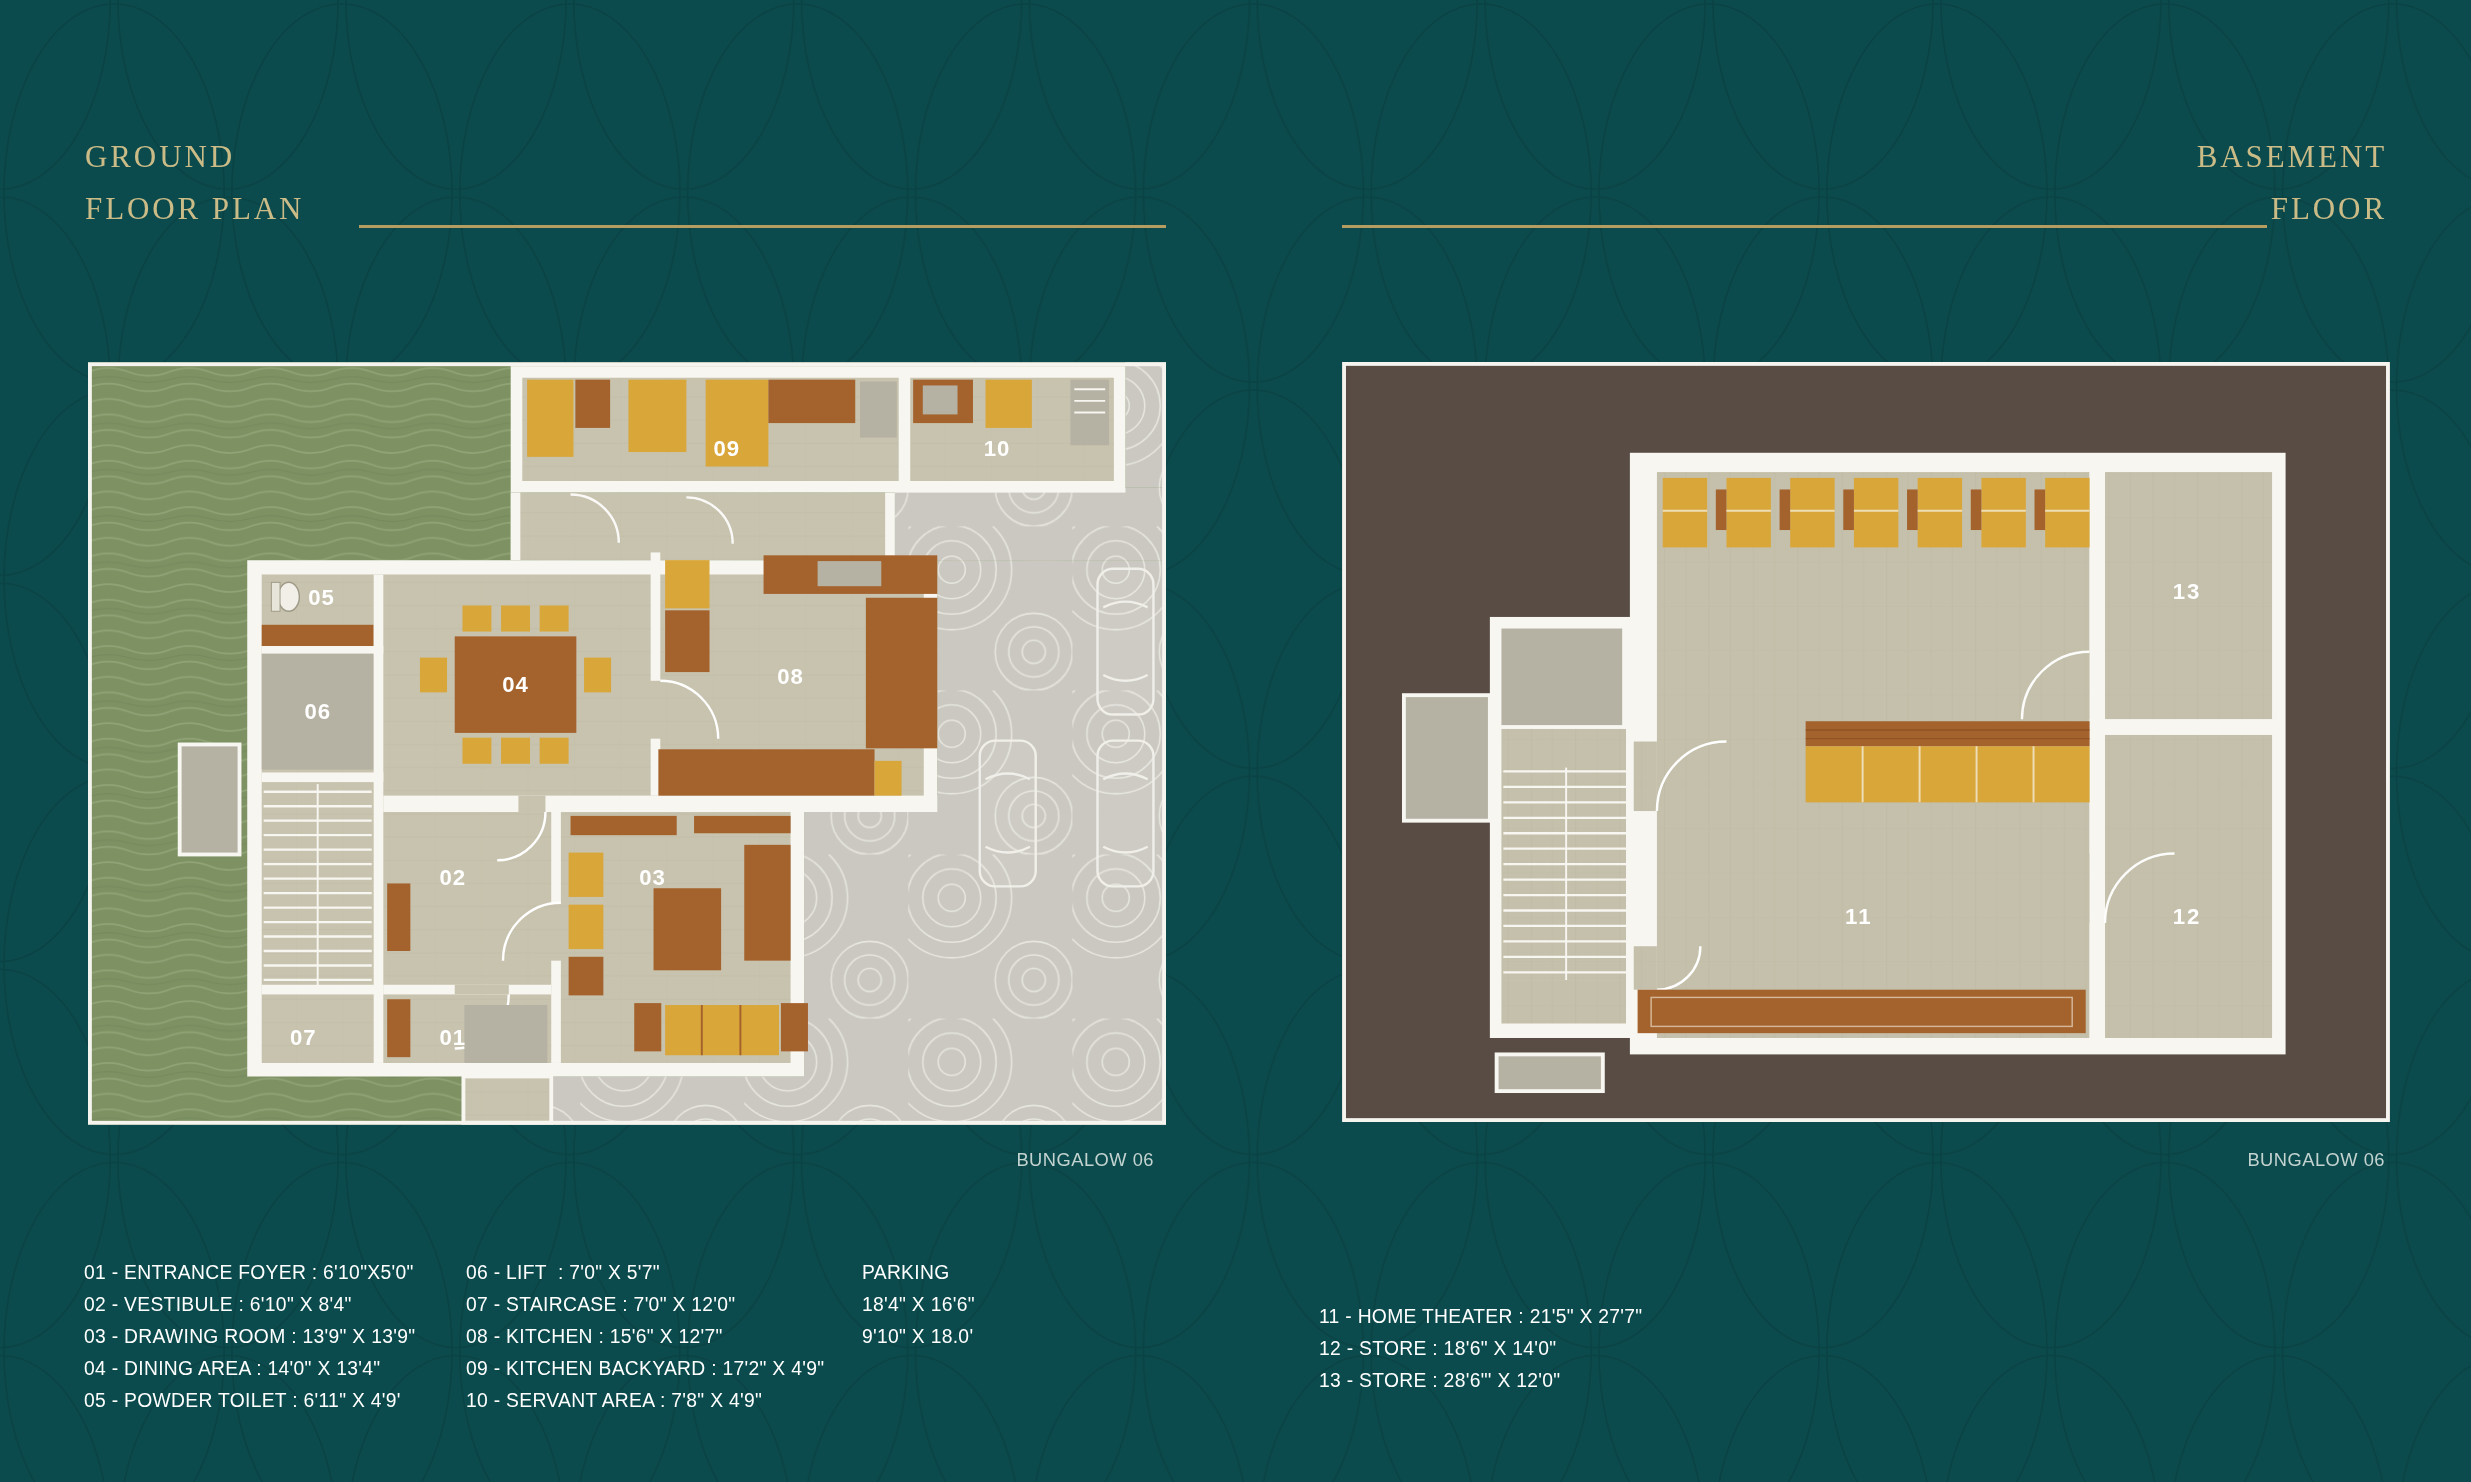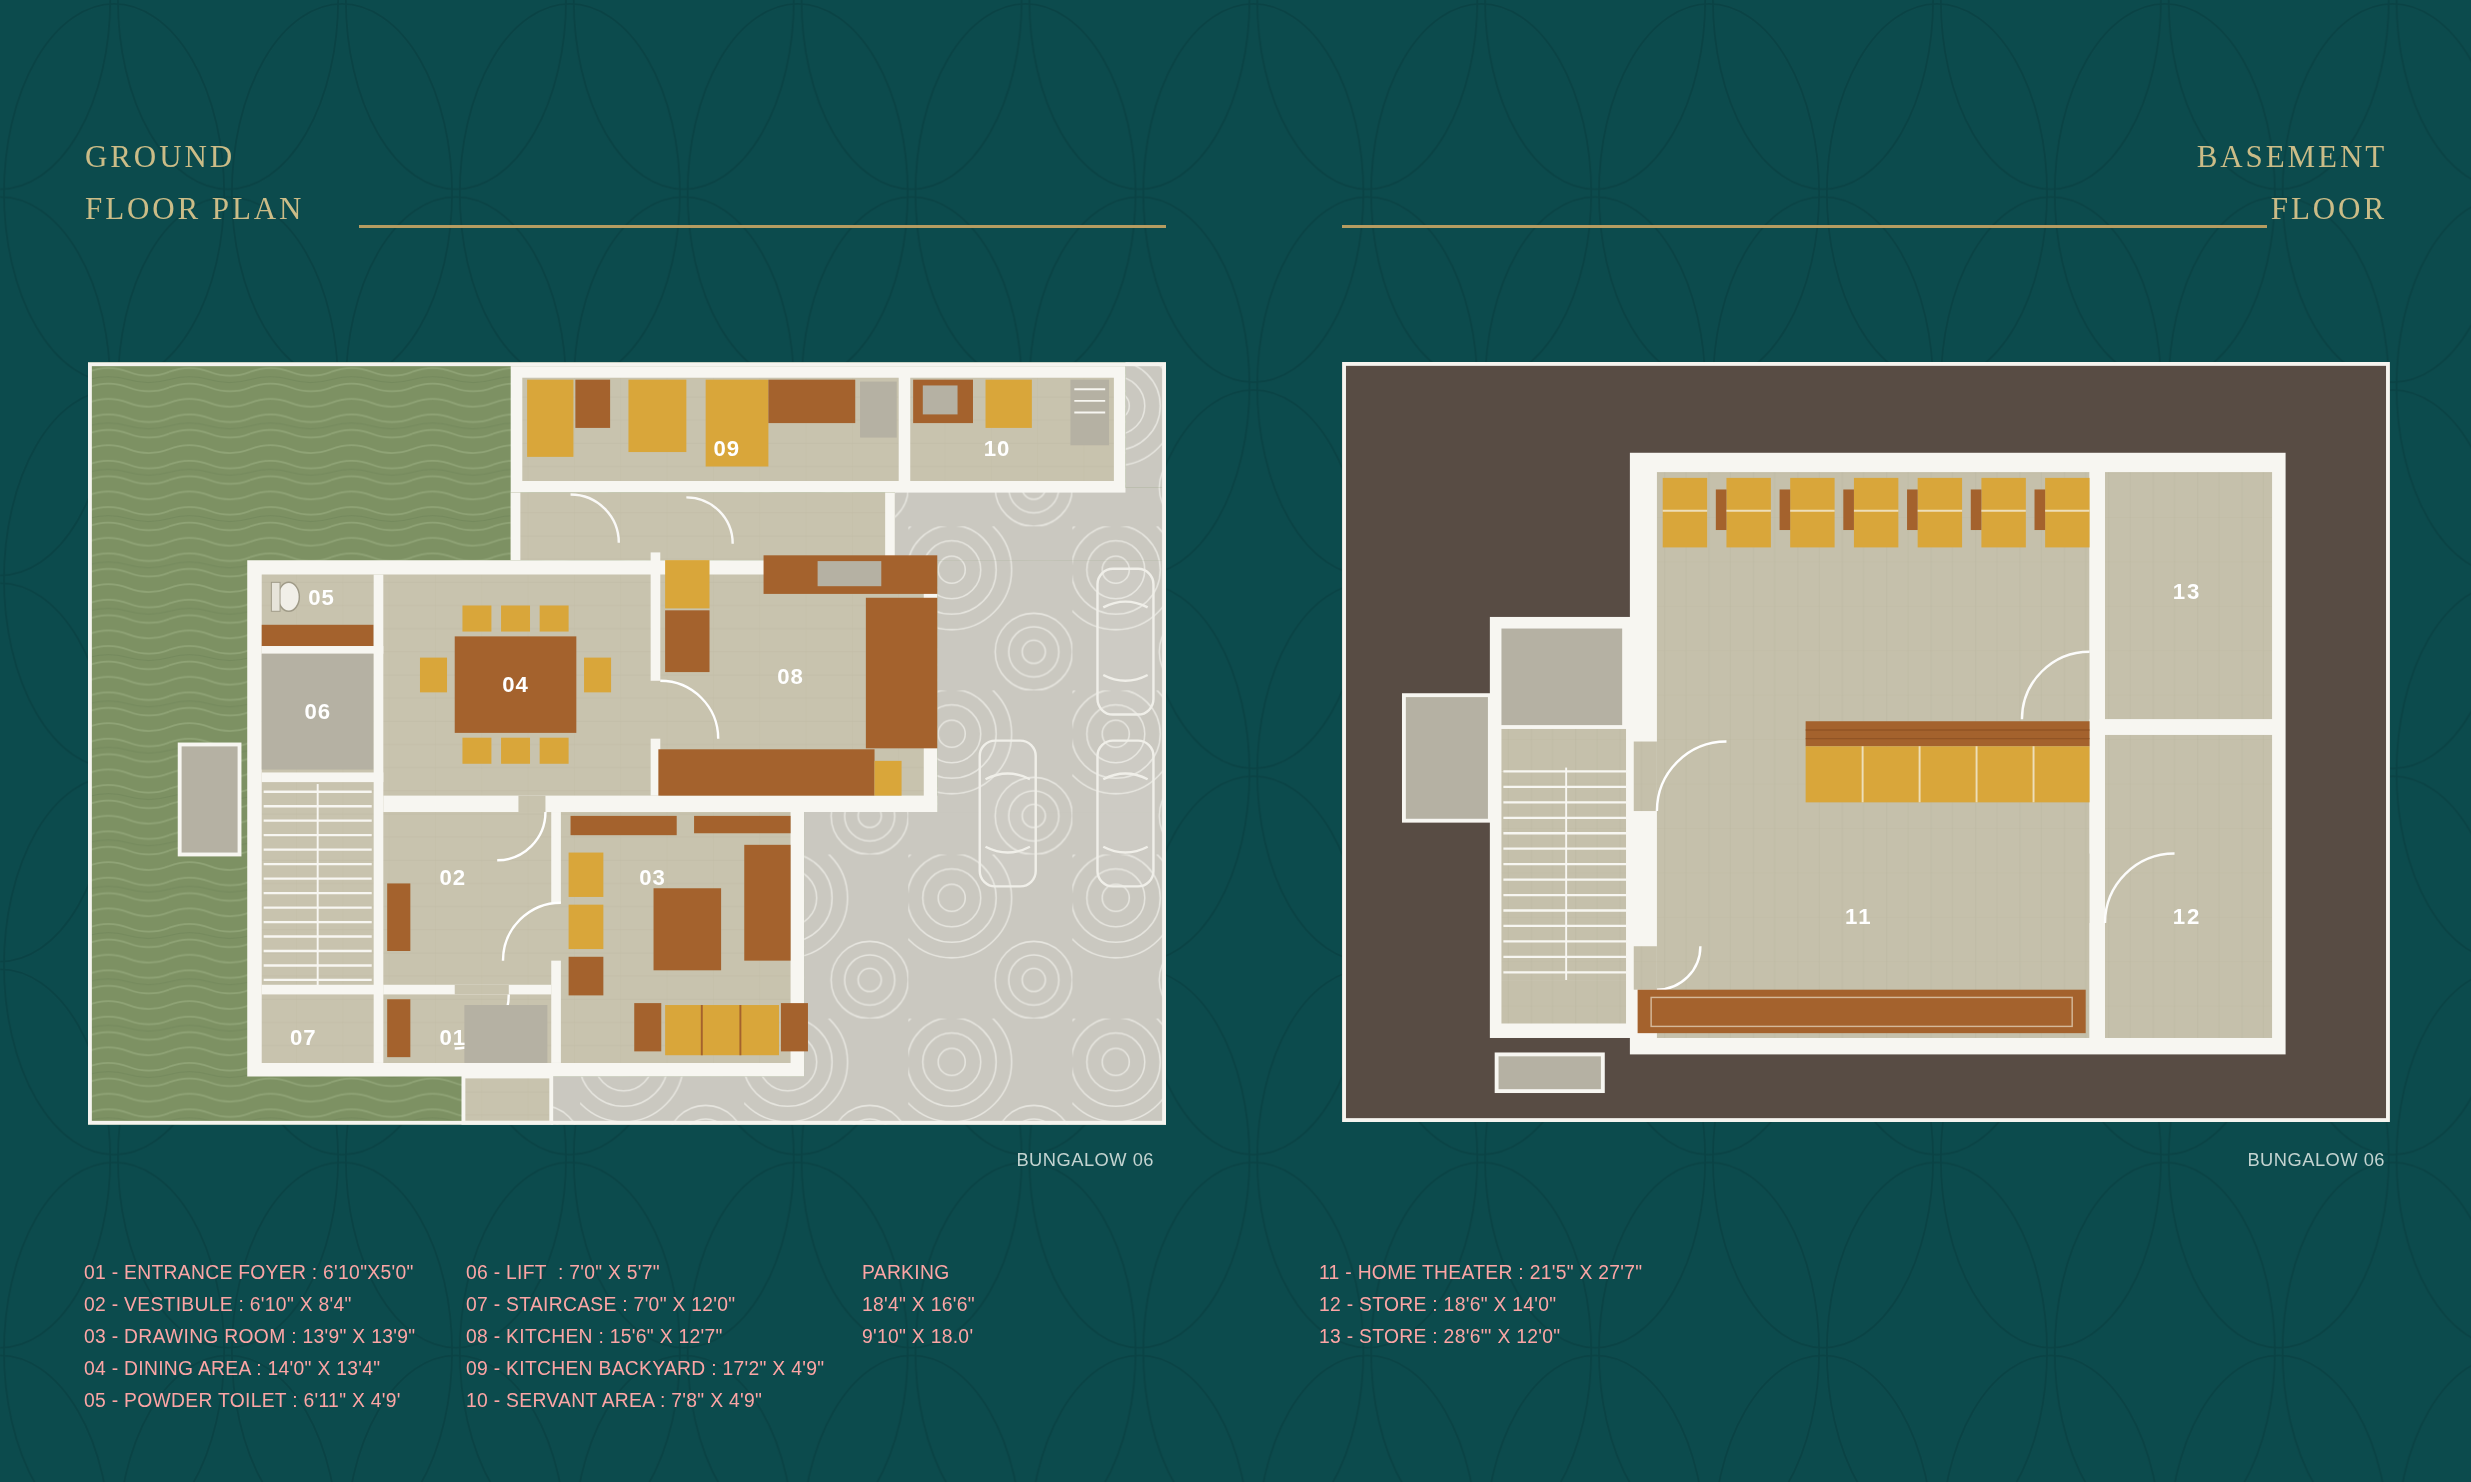--- a/index.html
+++ b/index.html
@@ -16,26 +16,26 @@
   #rule-right{left:1342px;top:225px;width:925px;}
 
   .plan{position:absolute;display:block;}
   #plan-ground{left:88px;top:362px;}
   #plan-basement{left:1342px;top:362px;}
 
   .caption{position:absolute;color:#c3d3d0;font-size:18.3px;letter-spacing:0.5px;text-align:right;}
   #caption-left{left:88px;top:1149px;width:1066px;}
   #caption-right{left:1342px;top:1149px;width:1043px;}
 
-  .legend-col{position:absolute;top:1257px;color:#fca5a5;font-size:19.3px;line-height:32px;
+  .legend-col{position:absolute;top:1257px;color:#ffffff;font-size:19.3px;line-height:32px;
               letter-spacing:0.3px;white-space:pre;}
   #legend-col1{left:84px;}
   #legend-col2{left:466px;}
   #legend-col3{left:862px;}
-  #legend-col4{left:1319px;}
+  #legend-col4{left:1319px;margin-top:44px;}
 
   svg text.room-num{font-family:"Liberation Sans",sans-serif;font-weight:bold;fill:#ffffff;
                     font-size:23px;letter-spacing:1px;}
   svg text.room-num-b{font-family:"Liberation Sans",sans-serif;font-weight:bold;fill:#ffffff;
                     font-size:23px;letter-spacing:2px;}
 </style>
 </head>
 <body>
 
 <div id="page">

